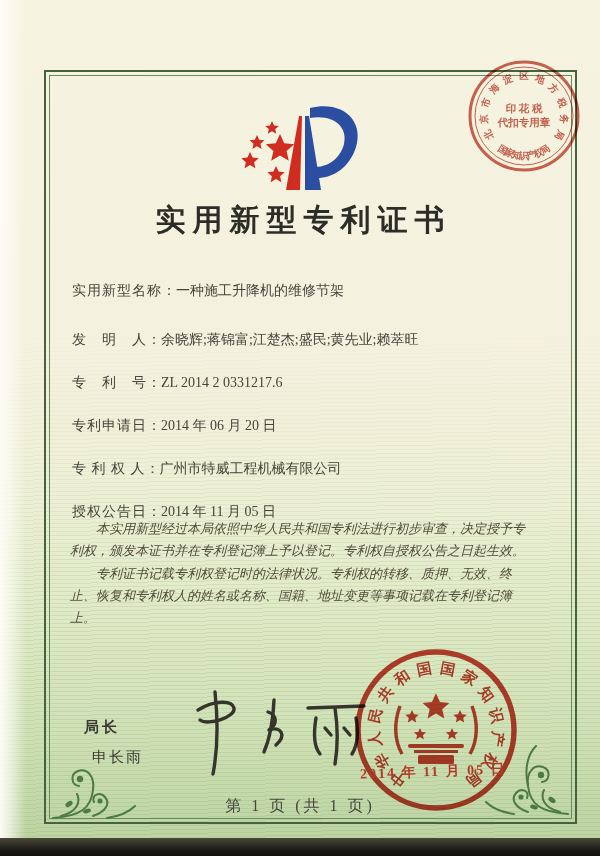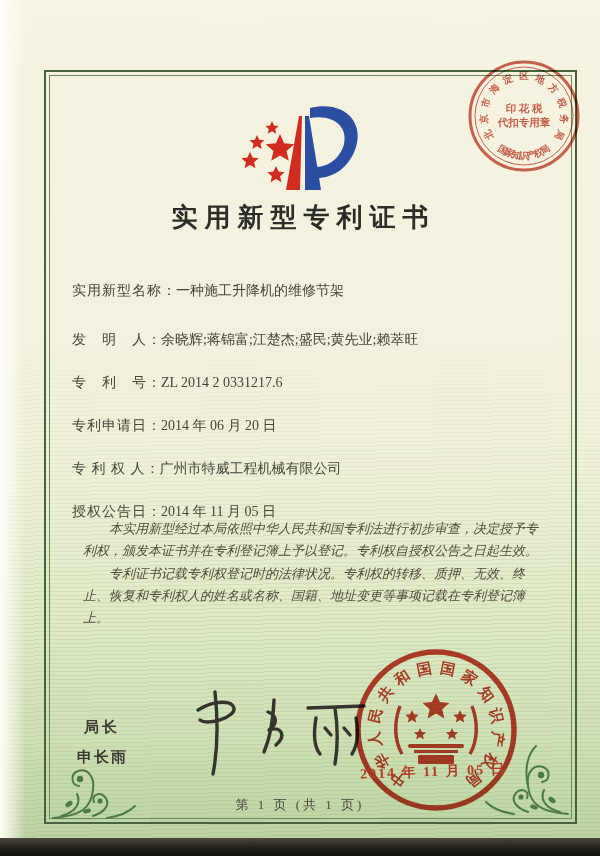--- a/index.html
+++ b/index.html
@@ -33,42 +33,42 @@
   .frame::before{
     content:"";position:absolute;inset:3px;border:1px solid #6b8a5e;
   }
   .cert-no{
     position:absolute;left:72px;top:116px;
     font-size:14px;letter-spacing:3px;color:#4d4c44;
   }
   .logo{position:absolute;left:228px;top:90px;}
   .title{
     position:absolute;left:0;top:200px;width:600px;text-align:center;
-    font-size:26px;font-weight:600;letter-spacing:7px;text-indent:7px;color:#2d2d28;
+    font-size:30px;font-weight:600;letter-spacing:7px;text-indent:7px;color:#2d2d28;
   }
   .fields{position:absolute;left:72px;top:274px;width:470px;}
   .field-row{position:absolute;left:0;font-size:14px;color:#46453b;white-space:nowrap;}
   .field-row .lbl{letter-spacing:1px;margin-top:22px;}
   .body-text{
     position:absolute;left:70px;top:518px;width:462px;
-    font-size:13px;line-height:1.72;color:#514b3a;font-style:italic;margin-left:13px;
+    font-size:13px;line-height:1.72;color:#514b3a;font-style:italic;
   }
   .body-text p{margin:0;text-indent:2em;}
   .director{position:absolute;left:84px;top:718px;font-size:15px;font-weight:700;color:#3a3a32;letter-spacing:3px;}
-  .director-name{position:absolute;left:77px;top:748px;font-size:15px;font-weight:700;color:#3a3a32;letter-spacing:2px;}
+  .director-name{position:absolute;left:92px;top:748px;font-size:15px;font-weight:400;color:#3a3a32;letter-spacing:2px;}
   .sig{position:absolute;left:168px;top:686px;}
   .seal{position:absolute;left:350px;top:644px;mix-blend-mode:multiply;opacity:.93;}
   .seal-date{
     position:absolute;left:360px;top:763px;
     font-size:14px;font-weight:700;color:#b23a27;letter-spacing:2px;transform:rotate(-2deg);
   }
   .stamp{position:absolute;left:466px;top:58px;opacity:.85;mix-blend-mode:multiply;}
   .footer{
     position:absolute;left:0;top:796px;width:600px;text-align:center;
-    font-size:13px;color:#47473d;letter-spacing:3px;
+    font-size:16px;color:#47473d;letter-spacing:3px;
   }
   .ornament{position:absolute;pointer-events:none;}
   .orn-bl{left:47px;top:728px;}
   .orn-br{left:482px;top:724px;transform:scaleX(-1);}
 </style>
 </head>
 <body>
 
 <div class="paper">
   <div class="guilloche"></div>

